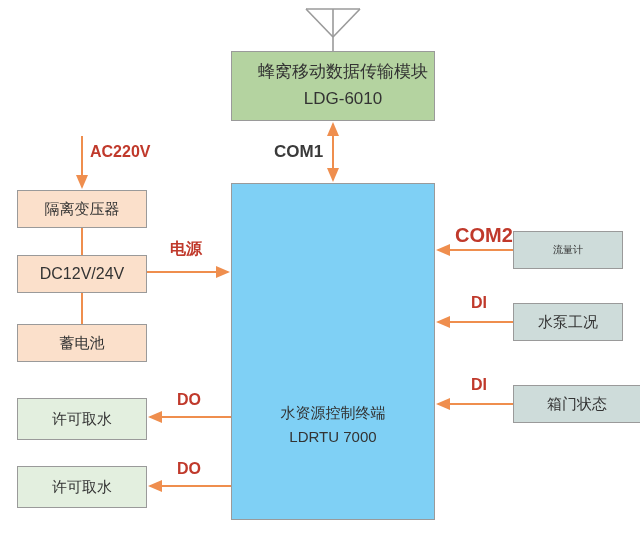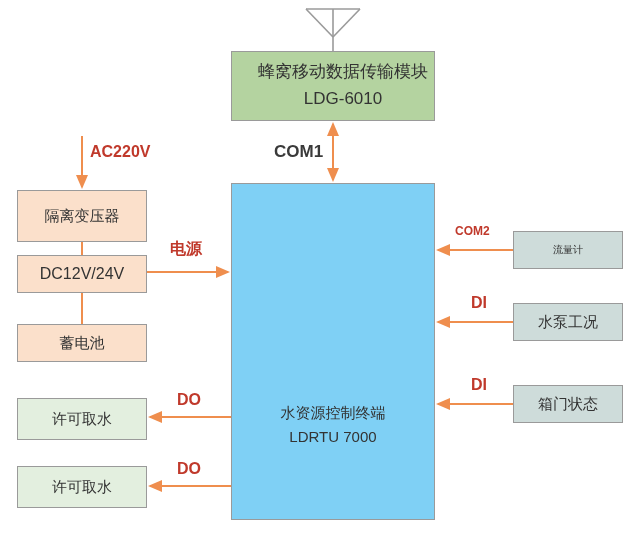--- a/index.html
+++ b/index.html
@@ -56,43 +56,43 @@
   #node-rtu {
     left: 231px; top: 183px; width: 204px; height: 337px;
     flex-direction: column;
     justify-content: flex-end;
     padding-bottom: 72px;
     font-size: 15px;
   }
   #node-rtu .line1 { font-size: 15px; margin-bottom: 4px; }
   #node-rtu .line2 { font-size: 15px; }
 
-  #node-transformer { left: 17px; top: 190px; width: 130px; height: 52px; font-size: 15px; }
+  #node-transformer { left: 17px; top: 190px; width: 130px; height: 38px; font-size: 15px; }
   #node-dcsupply    { left: 17px; top: 255px; width: 130px; height: 38px; font-size: 16px; }
   #node-battery     { left: 17px; top: 324px; width: 130px; height: 38px; font-size: 15px; }
   #node-permit-1    { left: 17px; top: 398px; width: 130px; height: 42px; font-size: 15px; }
   #node-permit-2    { left: 17px; top: 466px; width: 130px; height: 42px; font-size: 15px; }
 
   #node-flowmeter   { left: 513px; top: 231px; width: 110px; height: 38px; font-size: 10px; }
   #node-pumpstatus  { left: 513px; top: 303px; width: 110px; height: 38px; font-size: 15px; }
-  #node-doorstatus  { left: 513px; top: 385px; width: 110px; height: 38px; font-size: 15px; }
+  #node-doorstatus  { left: 513px; top: 385px; width: 128px; height: 38px; font-size: 15px; }
 
   
   .edge-label {
     position: absolute;
     font-weight: bold;
     white-space: nowrap;
   }
   .lbl-red  { color: #c0392b; }
   .lbl-dark { color: #3a3a3a; }
 
   #label-ac220v { left: 90px;  top: 143px; font-size: 16px; }
   #label-power  { left: 170px; top: 239px; font-size: 16px; }
   #label-com1   { left: 274px; top: 142px; font-size: 17px; }
-  #label-com2   { left: 455px; top: 224px; font-size: 12px; }
+  #label-com2   { left: 455px; top: 224px; font-size: 20px; }
   #label-di-1   { left: 471px; top: 294px; font-size: 16px; }
   #label-di-2   { left: 471px; top: 376px; font-size: 16px; }
   #label-do-1   { left: 177px; top: 391px; font-size: 16px; }
   #label-do-2   { left: 177px; top: 460px; font-size: 16px; }
 
   svg.edges {
     position: absolute;
     left: 0; top: 0;
     width: 640px; height: 540px;
     pointer-events: none;

